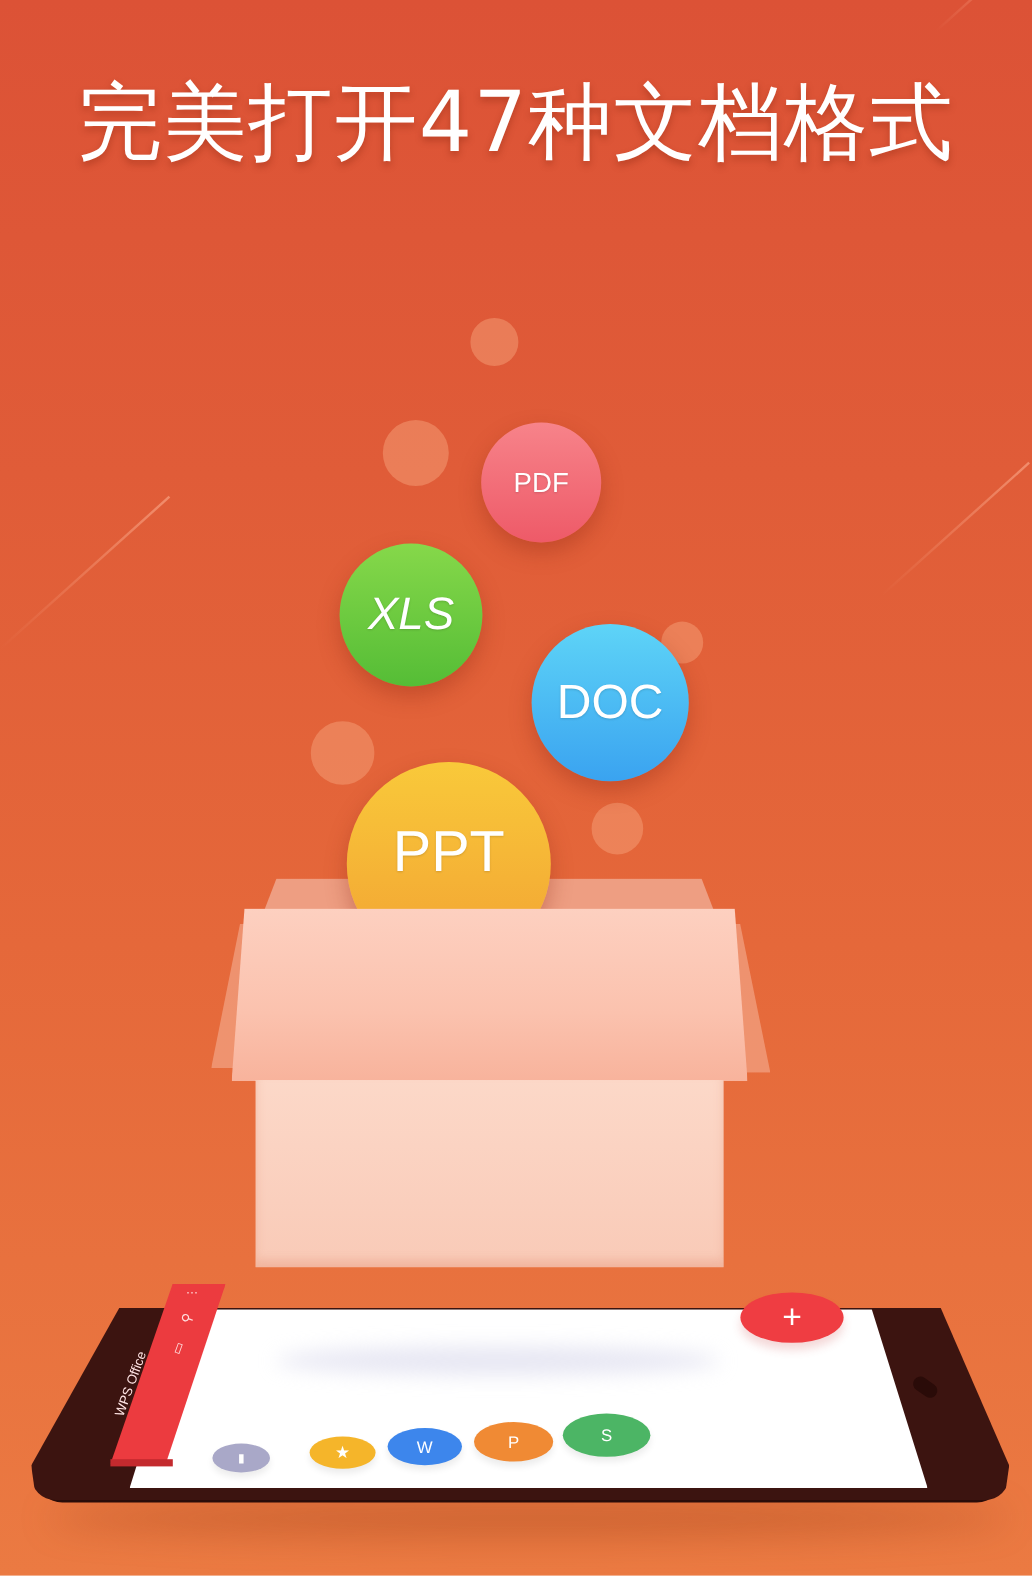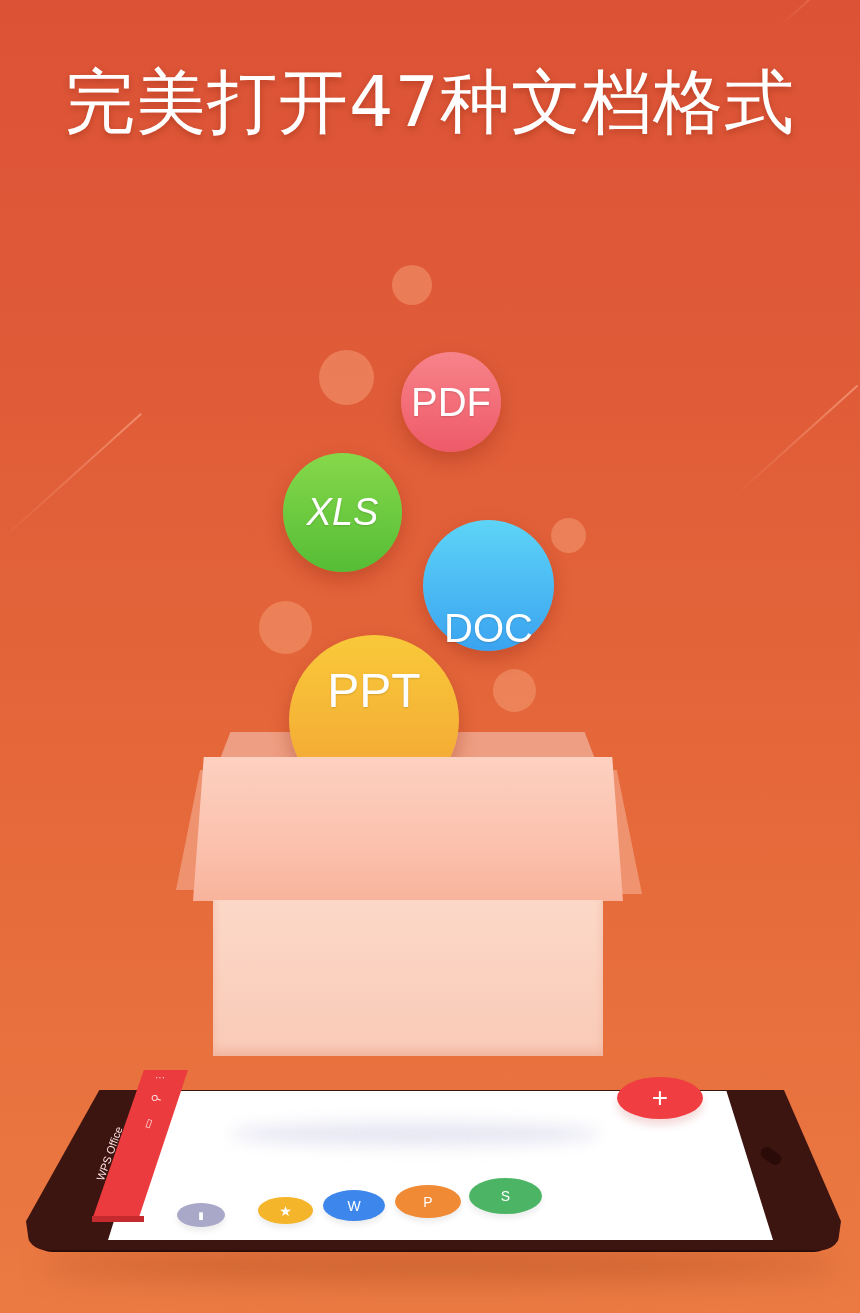--- a/index.html
+++ b/index.html
@@ -74,33 +74,33 @@
 <div class="streak" style="left:0;top:540px;width:190px;transform:rotate(-42deg);"></div>
 <div class="streak" style="left:735px;top:495px;width:165px;transform:rotate(-42deg);"></div>
 <div class="streak" style="left:780px;top:25px;width:40px;transform:rotate(-42deg);opacity:.4"></div>
 
 <div class="bubble" style="left:392px;top:265px;width:40px;height:40px;"></div>
 <div class="bubble" style="left:319px;top:350px;width:55px;height:55px;"></div>
 <div class="bubble" style="left:551px;top:518px;width:35px;height:35px;"></div>
 <div class="bubble" style="left:259px;top:601px;width:53px;height:53px;"></div>
 <div class="bubble" style="left:493px;top:669px;width:43px;height:43px;"></div>
 
-<div class="badge pdf" style="left:401px;top:352px;width:100px;height:100px;font-size:40px;text-align:center;">
+<div class="badge pdf" style="left:401px;top:352px;width:100px;height:100px;font-size:23px;text-align:center;">
   <span>PDF</span>
 </div>
 <div class="badge xls" style="left:283px;top:453px;width:119px;height:119px;font-size:38px;">
   <span>XLS</span>
 </div>
-<div class="badge doc" style="left:423px;top:520px;width:131px;height:131px;font-size:40px;align-items:flex-end;">
+<div class="badge doc" style="left:443px;top:520px;width:131px;height:131px;font-size:40px;">
   <span>DOC</span>
 </div>
 
 <div class="box-back"></div>
 <div class="badge ppt" style="left:289px;top:635px;width:170px;height:170px;font-size:48px;align-items:flex-start;padding-top:0;">
-  <span style="margin-top:28px;">PPT</span>
+  <span style="margin-top:48px;">PPT</span>
 </div>
 <div class="box-flap-l"></div>
 <div class="box-flap-r"></div>
 <div class="box-lid"></div>
 <div class="box-body"></div>
 
 <div class="phone-shadow"></div>
 <div class="phone-edge"></div>
 <div class="phone"></div>
 <div class="screen"></div>

